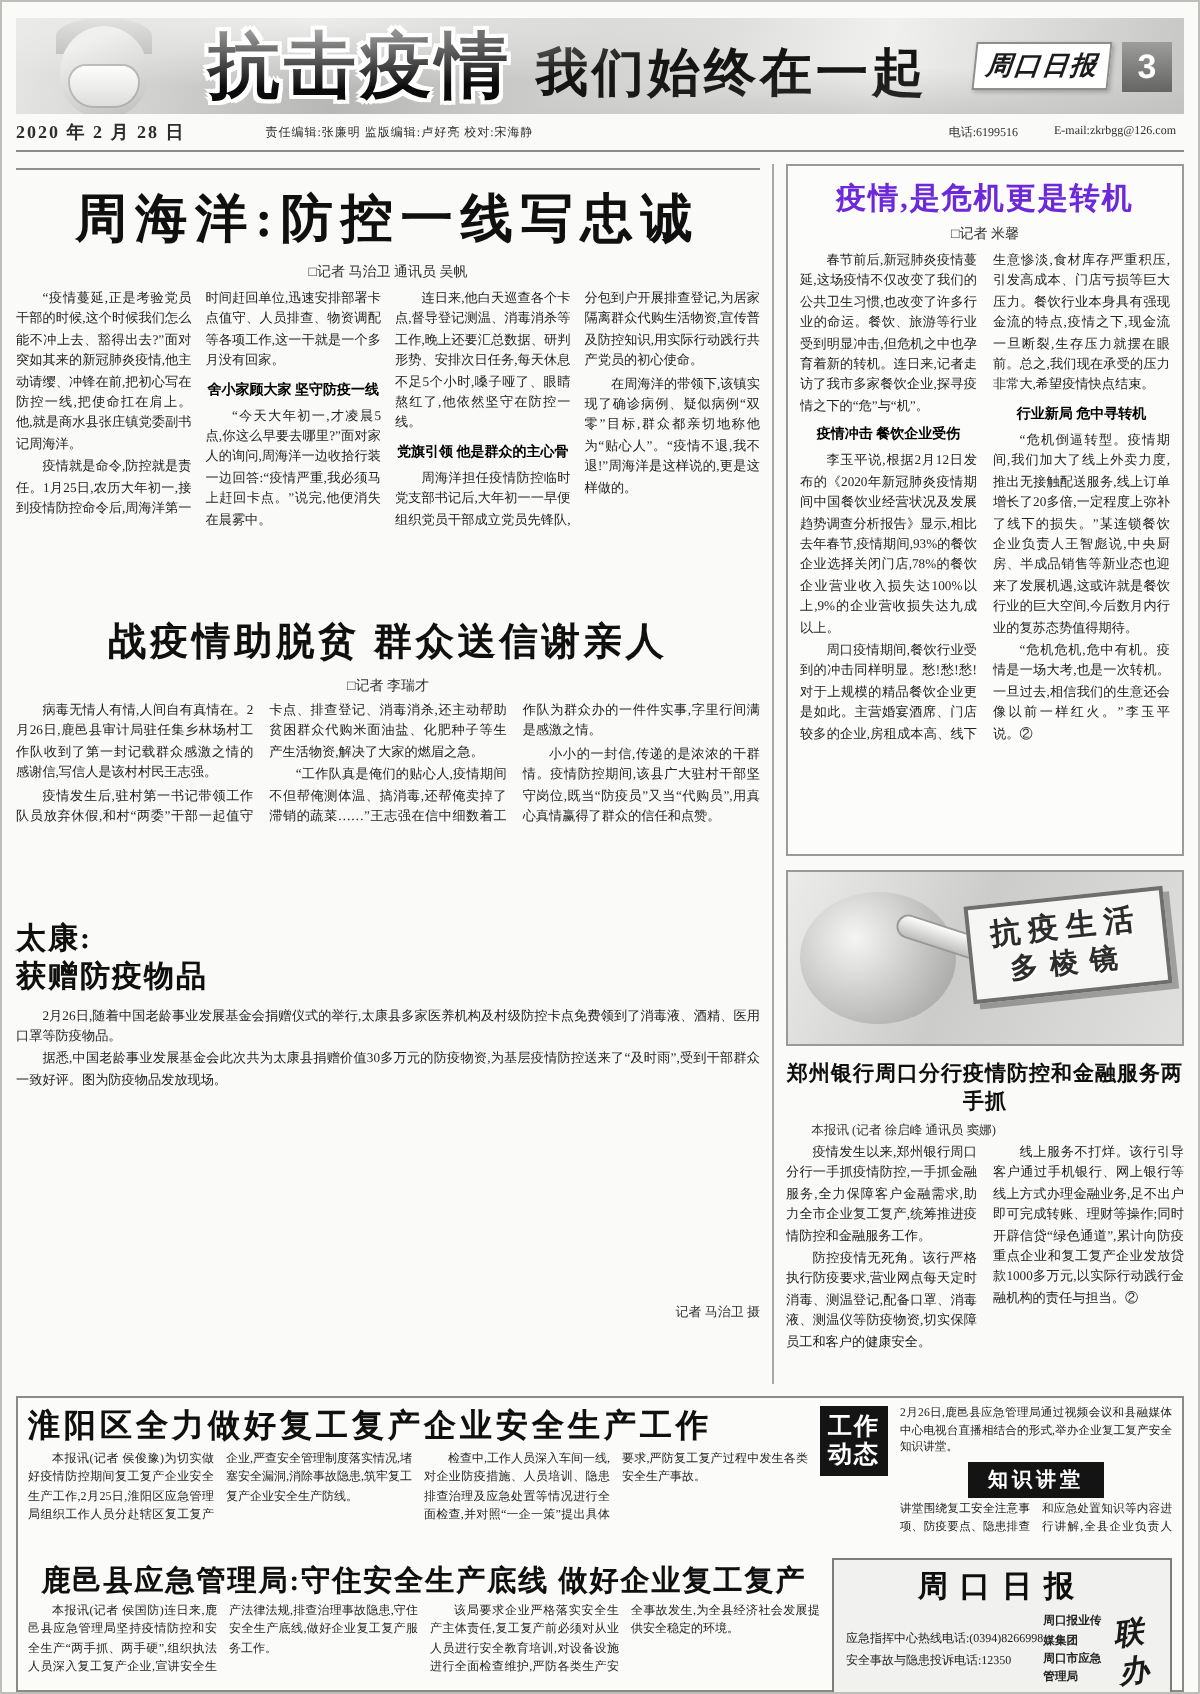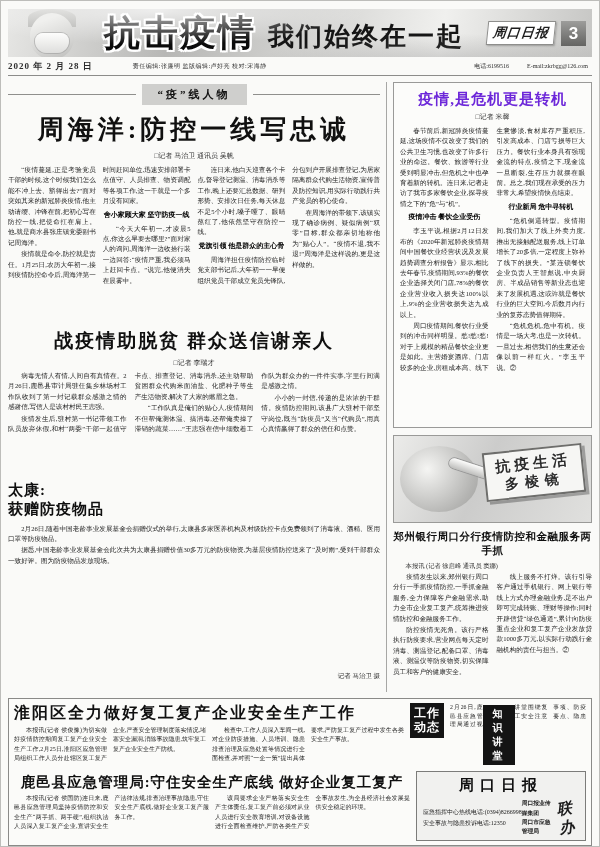--- a/index.html
+++ b/index.html
@@ -111,21 +111,21 @@
   .bart{flex:1;min-width:0}
   .bh1{font-size:16px;font-weight:600;letter-spacing:2px;text-align:left;color:#101010}
   .bh2{font-size:14.5px;font-weight:bold;letter-spacing:1px;text-align:center;margin-top:2px;color:#101010}
   .bt-s{font-size:6px;line-height:1.55;text-align:justify;color:#242424}
   .bt-s p{text-indent:2em;margin:0}
   .bcols4{column-count:4;column-gap:6px;height:40px;overflow:hidden;margin-top:2px}
   .bcols4b{column-count:4;column-gap:6px;height:48px;overflow:hidden;margin-top:2px}
   .worklabel{flex:0 0 34px;background:#141414;color:#fff;text-align:center;align-self:flex-start;
              font-family:"Liberation Sans",sans-serif;font-weight:bold;font-size:12px;line-height:1.2;
              padding:3px 2px;letter-spacing:1px}
-  .knowledge{flex:0 0 136px;display:flex;flex-direction:row}
+  .knowledge{flex:0 0 136px;display:flex;flex-direction:column}
   .k-intro{font-size:5.8px;line-height:1.5;text-align:justify;height:26px;overflow:hidden;color:#242424}
   .k-label{align-self:center;background:#141414;color:#fff;font-weight:bold;font-size:10px;
            letter-spacing:2px;padding:2px 10px;margin:2px 0}
   .k-body{font-size:5.8px;line-height:1.5;text-align:justify;column-count:2;column-gap:6px;
           height:24px;overflow:hidden;color:#242424}
   .safety{flex:0 0 170px;border:1px solid #7c7c7a;background:#f1f1ef;padding:4px 6px 3px;align-self:flex-start}
   .safety-title{font-size:15px;font-weight:bold;letter-spacing:6px;text-align:center;color:#0f0f0f}
   .safety-body{display:flex;align-items:center;margin-top:4px}
   .hotlines{font-size:6px;line-height:1.9;color:#222;white-space:nowrap}
   .orgs{margin-left:auto;font-size:5.8px;font-weight:bold;line-height:1.6;color:#222;text-align:left}
@@ -160,21 +160,20 @@
     <span class="dl-phone">电话:6199516</span>
     <span class="dl-mail">E-mail:zkrbgg@126.com</span>
   </div>
 
   <div class="main">
 
     <div class="colL">
 
       <div class="kicker-row">
         <div class="kline"></div>
-        <div class="kicker">“疫”线人物</div>
         <div class="kline"></div>
       </div>
 
       <div class="h1">周海洋:防控一线写忠诚</div>
       <div class="byline">□记者 马治卫 通讯员 吴帆</div>
       <div class="bt cols4">
           <p>“疫情蔓延,正是考验党员干部的时候,这个时候我们怎么能不冲上去、豁得出去?”面对突如其来的新冠肺炎疫情,他主动请缨、冲锋在前,把初心写在防控一线,把使命扛在肩上。他,就是商水县张庄镇党委副书记周海洋。</p>
           <p>疫情就是命令,防控就是责任。1月25日,农历大年初一,接到疫情防控命令后,周海洋第一时间赶回单位,迅速安排部署卡点值守、人员排查、物资调配等各项工作,这一干就是一个多月没有回家。</p>
           <p class="subhead">舍小家顾大家 坚守防疫一线</p>
           <p>“今天大年初一,才凌晨5点,你这么早要去哪里?”面对家人的询问,周海洋一边收拾行装一边回答:“疫情严重,我必须马上赶回卡点。”说完,他便消失在晨雾中。</p>

